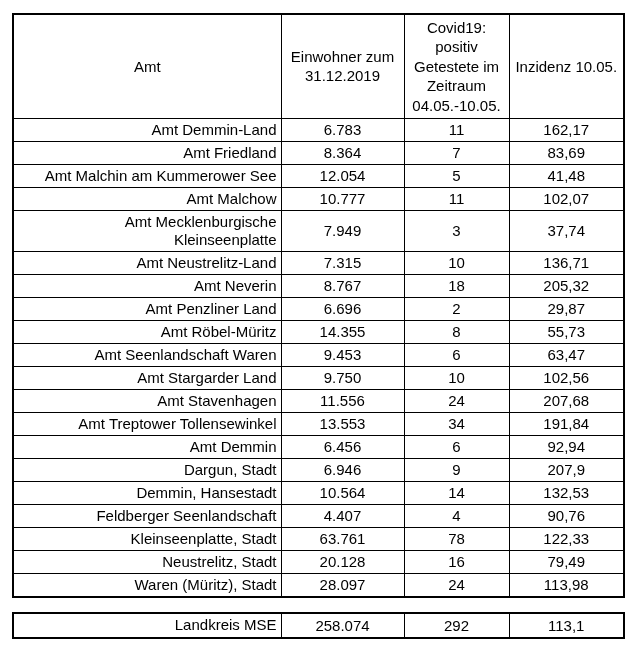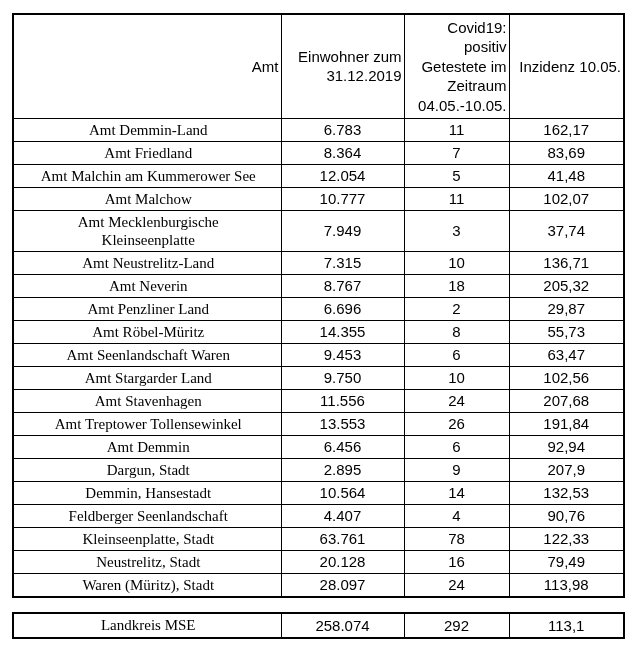--- a/index.html
+++ b/index.html
@@ -27,31 +27,30 @@
   table.data-table td {
     border: 1px solid #000000;
     font-size: 15px;
     font-weight: normal;
     vertical-align: middle;
     box-sizing: border-box;
     overflow: hidden;
   }
   table.data-table th {
     height: 104px;
-    text-align: right;
+    text-align: center;
     white-space: pre-line;
     line-height: 1.3;
     padding: 0 2px;
   }
   td.cell-amt {
-    text-align: center;
+    text-align: right;
     padding: 2px 4px 2px 6px;
     white-space: pre-line;
     line-height: 1.2;
-    font-family: Liberation Serif, serif;
   }
   td.cell-num {
     text-align: center;
     padding: 2px 2px;
   }
   table.main-table td {
     height: 23px;
   }
   table.summary-table {
     margin-top: 14px;
@@ -159,32 +158,32 @@
         </tr>
         <tr>
           <td class="cell-amt">Amt Stavenhagen</td>
           <td class="cell-num">11.556</td>
           <td class="cell-num">24</td>
           <td class="cell-num">207,68</td>
         </tr>
         <tr>
           <td class="cell-amt">Amt Treptower Tollensewinkel</td>
           <td class="cell-num">13.553</td>
-          <td class="cell-num">26</td>
+          <td class="cell-num">34</td>
           <td class="cell-num">191,84</td>
         </tr>
         <tr>
           <td class="cell-amt">Amt Demmin</td>
           <td class="cell-num">6.456</td>
           <td class="cell-num">6</td>
           <td class="cell-num">92,94</td>
         </tr>
         <tr>
           <td class="cell-amt">Dargun, Stadt</td>
-          <td class="cell-num">2.895</td>
+          <td class="cell-num">6.946</td>
           <td class="cell-num">9</td>
           <td class="cell-num">207,9</td>
         </tr>
         <tr>
           <td class="cell-amt">Demmin, Hansestadt</td>
           <td class="cell-num">10.564</td>
           <td class="cell-num">14</td>
           <td class="cell-num">132,53</td>
         </tr>
         <tr>

